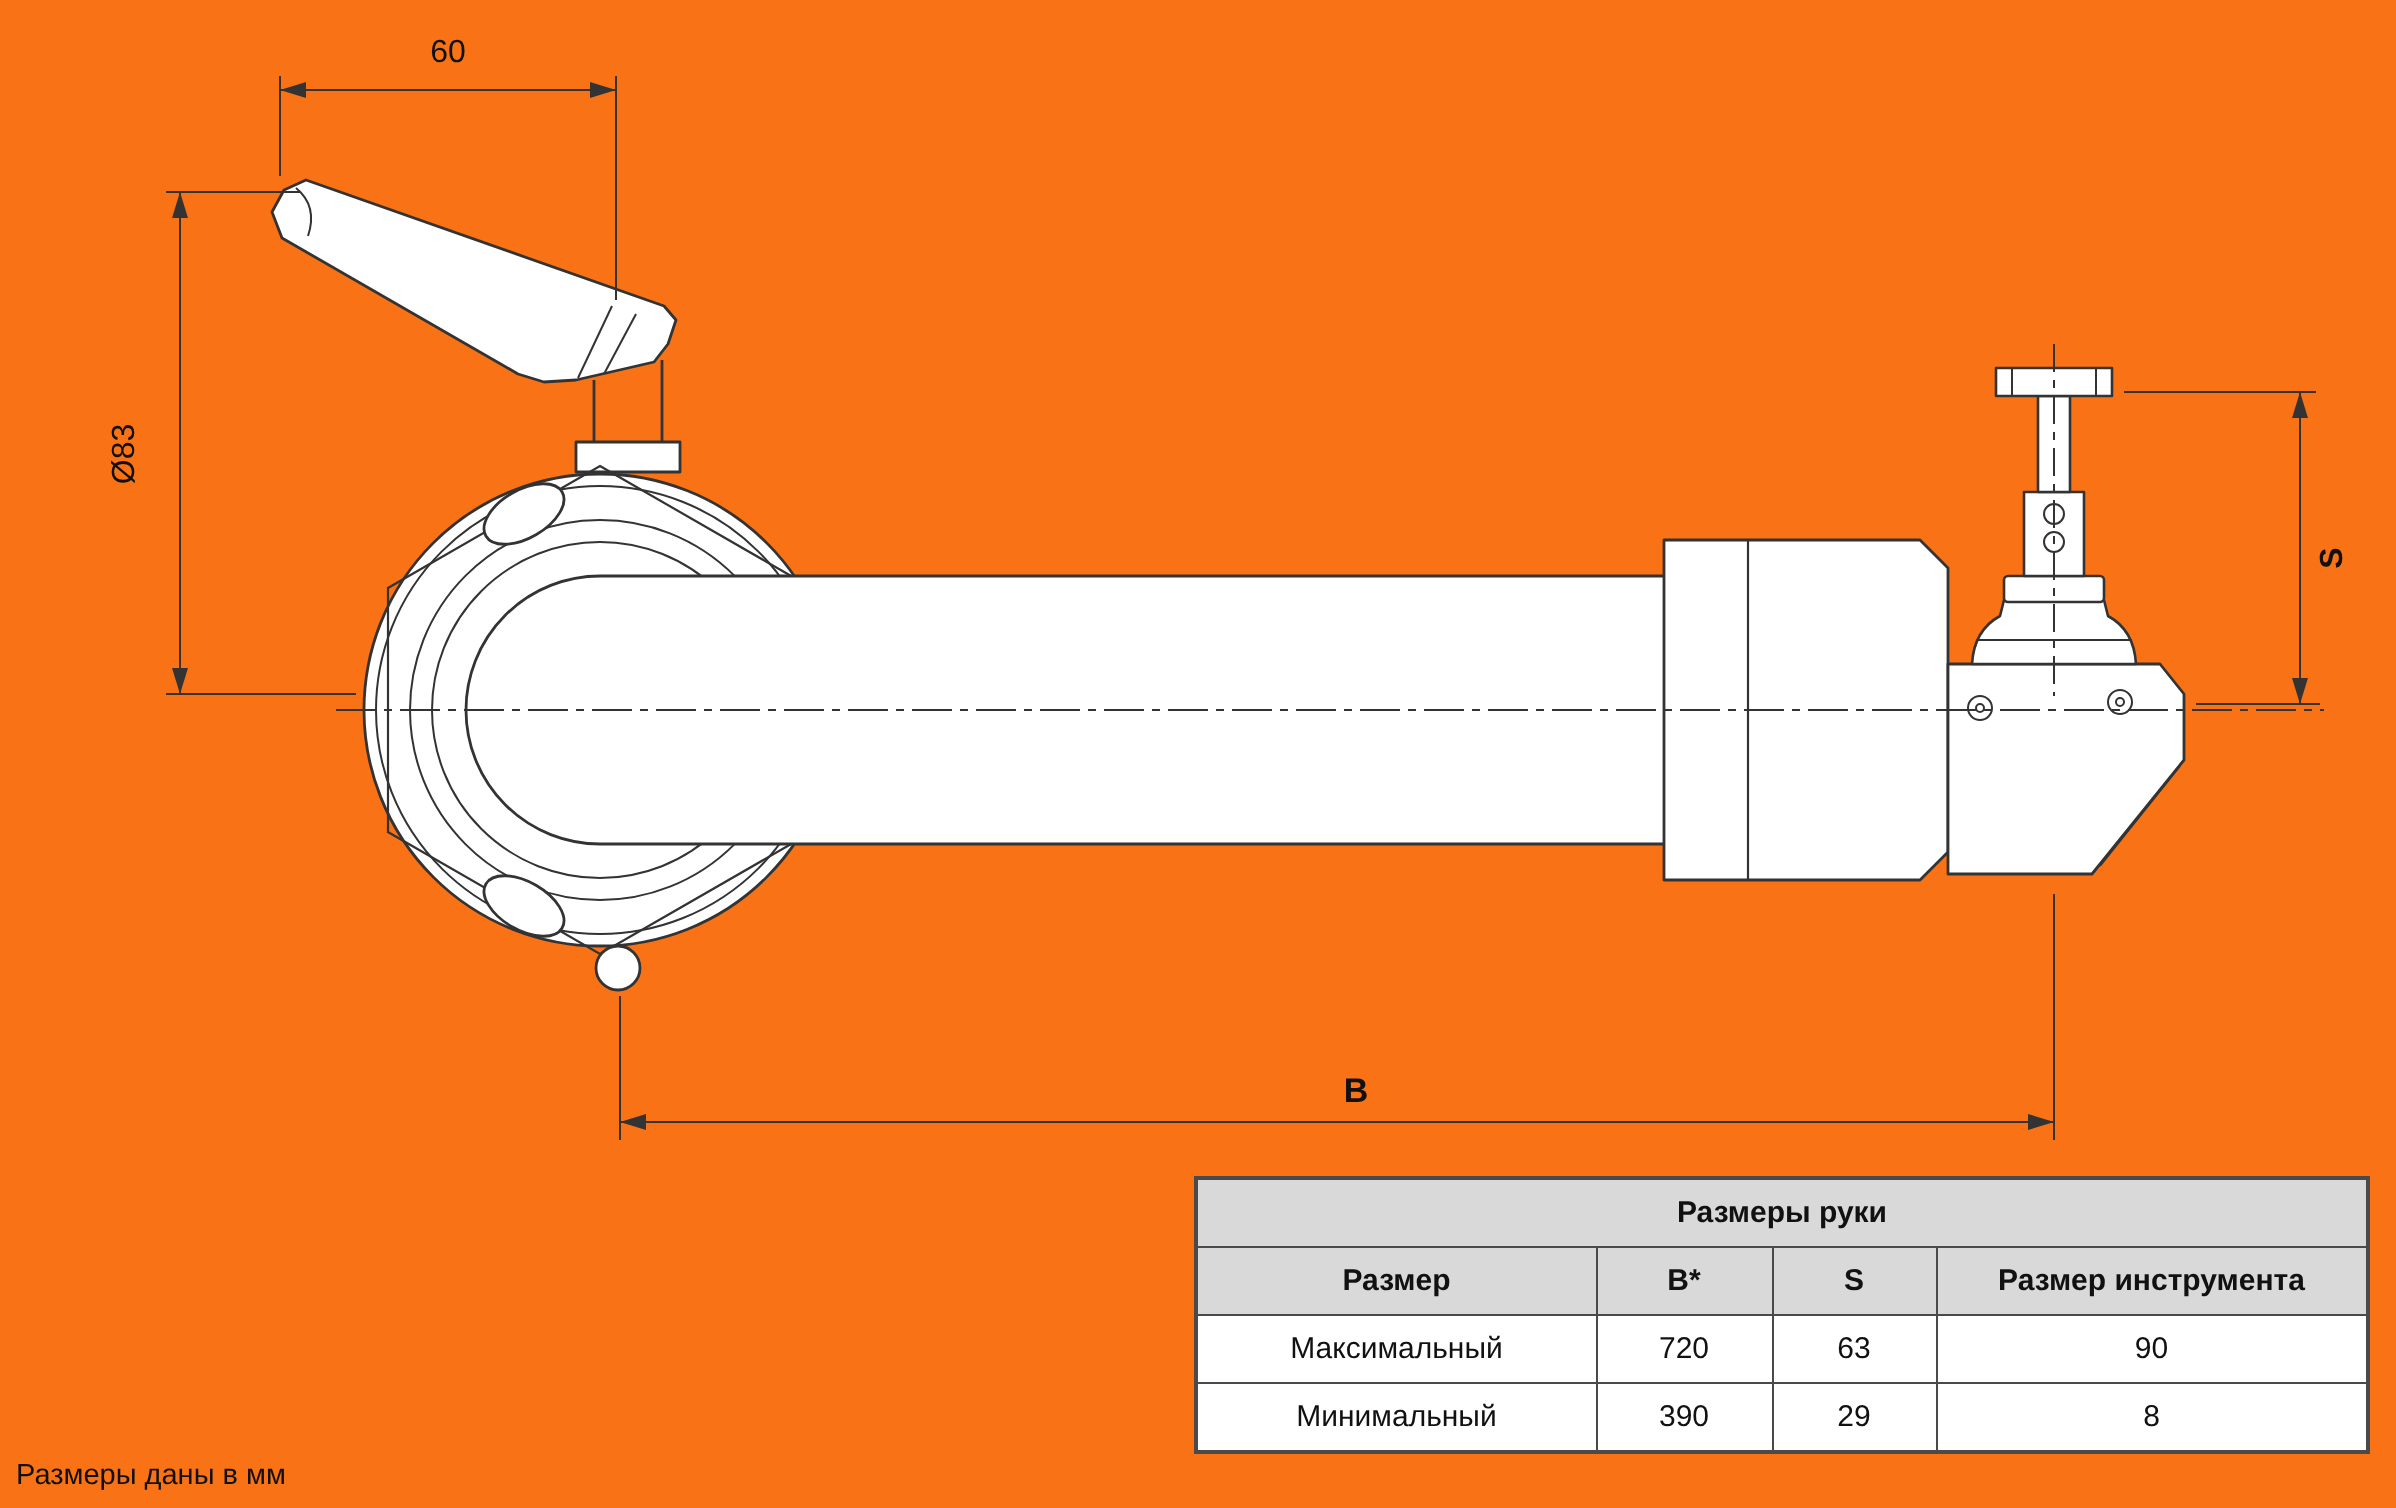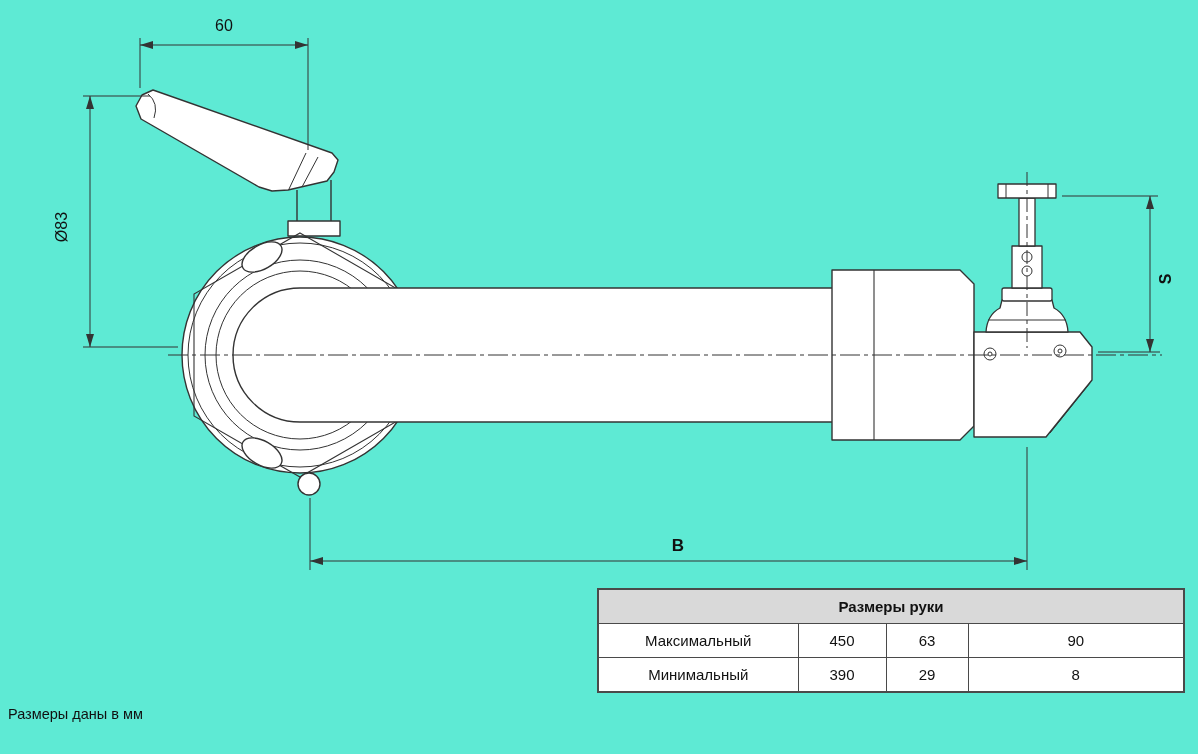--- a/index.html
+++ b/index.html
@@ -1,19 +1,19 @@
 <!DOCTYPE html>
 <html><head>
 <meta charset="utf-8">
 <style>
   html,body{margin:0;padding:0;background:#ffffff;}
   .canvas{
     position:relative;
     width:1198px;height:754px;
-    background:#5eead4;
+    background:#f97316;
     font-family:"Liberation Sans","DejaVu Sans",sans-serif;
     color:#111;
     overflow:hidden;
   }
   svg{position:absolute;left:0;top:0;}
   .dim-table{
     position:absolute;
     left:597px;top:588px;
     width:586px;
     border-collapse:collapse;
@@ -31,21 +31,21 @@
     background:#d9d9d9;
     font-weight:bold;
   }
   .dim-table{border:2px solid #4a4a4a;}
   .col-size{width:200px;}
   .col-b{width:88px;}
   .col-s{width:82px;}
   .col-tool{width:216px;}
   .footnote{
     position:absolute;
-    left:8px;top:706px;
+    left:8px;top:730px;
     font-size:14.5px;
     color:#111;
   }
 </style>
 </head>
 <body>
 
 <div class="canvas">
 
   <svg width="1198" height="754" viewBox="0 0 1198 754">
@@ -154,25 +154,31 @@
     <colgroup>
       <col class="col-size">
         <col class="col-b">
         <col class="col-s">
         <col class="col-tool">
     </colgroup>
     <thead>
       <tr>
         <th colspan="4">Размеры руки</th>
       </tr>
+      <tr>
+        <th>Размер</th>
+        <th>B*</th>
+        <th>S</th>
+        <th>Размер инструмента</th>
+      </tr>
     </thead>
     <tbody>
       <tr>
         <td>Максимальный</td>
-        <td>450</td>
+        <td>720</td>
         <td>63</td>
         <td>90</td>
       </tr>
       <tr>
         <td>Минимальный</td>
         <td>390</td>
         <td>29</td>
         <td>8</td>
       </tr>
     </tbody>

